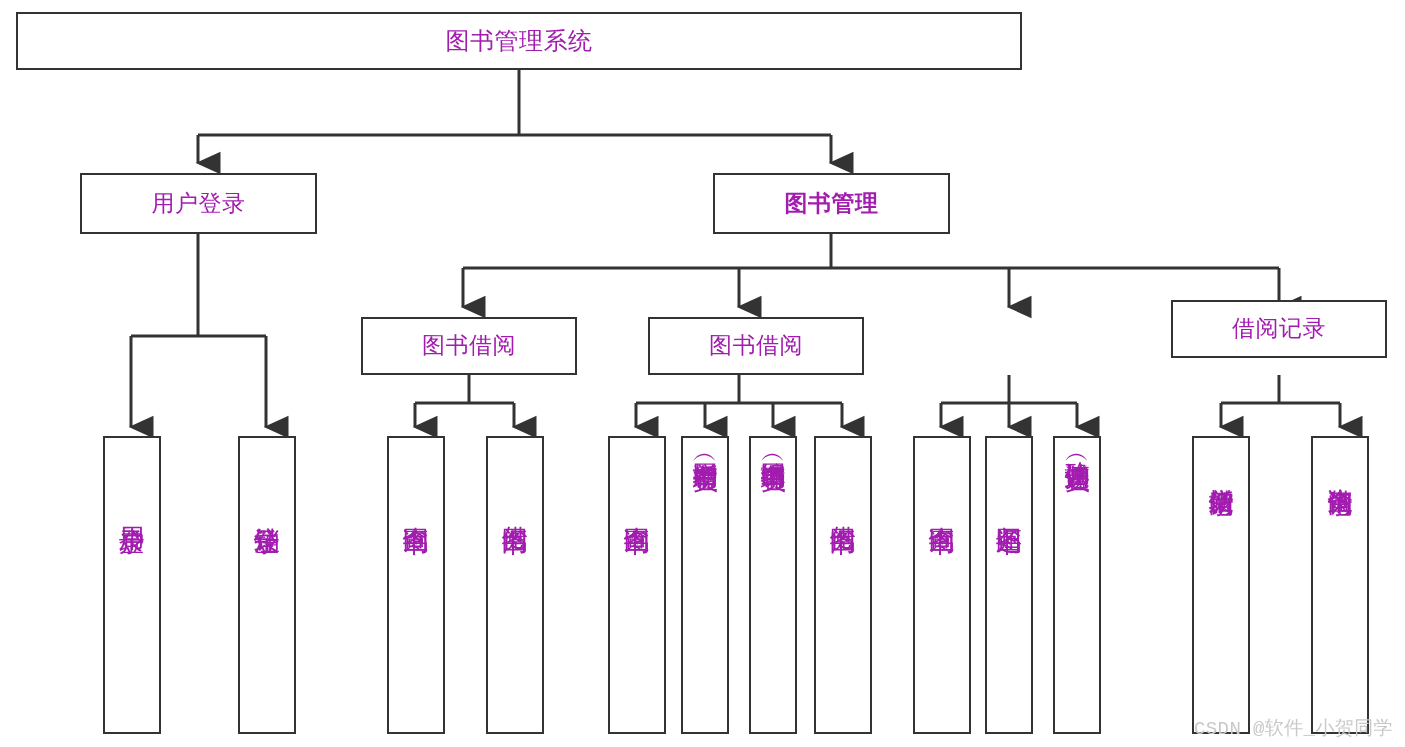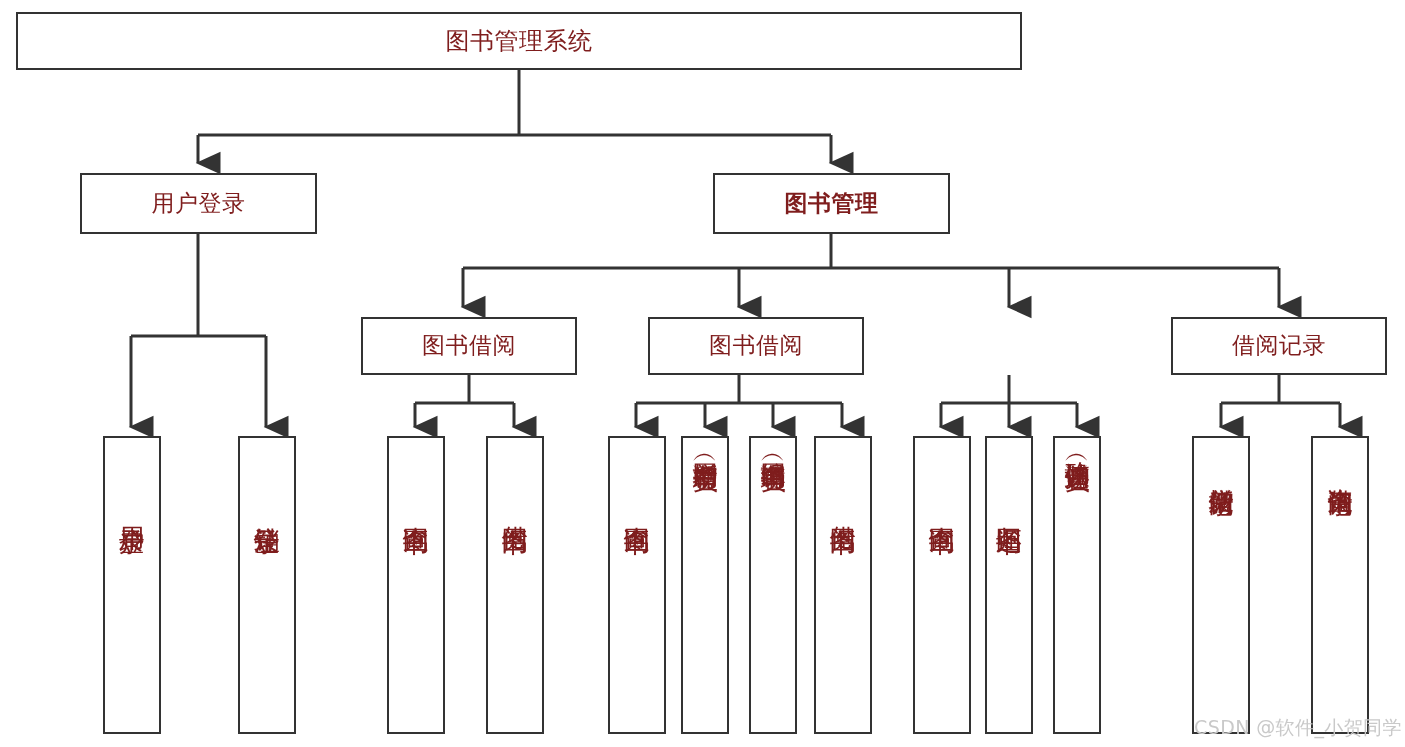--- a/index.html
+++ b/index.html
@@ -34,21 +34,21 @@
     display: flex;
     align-items: center;
     justify-content: center;
     color: #3a3a3a;
     z-index: 2;
   }
   .node-label {
     display: block;
     text-align: left;
     line-height: 1.12;
-    color: #7f1d1d;
+    color: #a21caf;
     white-space: nowrap;
   }
   
   .h-node .node-label {
     font-size: 23px;
     letter-spacing: 0.5px;
   }
   .root.h-node .node-label {
     font-size: 24px;
   }
@@ -69,20 +69,21 @@
   .leaf.tall .node-label {
     font-size: 25px;
   }
   .watermark {
     position: absolute;
     color: #c9c9c9;
     font-size: 19px;
     white-space: nowrap;
     z-index: 5;
     letter-spacing: 0.4px;
+    font-family: Liberation Mono, monospace;
   }
 </style>
 </head>
 <body>
 
 <div id="canvas">
 
   <svg id="wires" viewBox="0 0 1405 747">
     <defs>
       <marker id="arrow" viewBox="0 0 12 12" refX="6" refY="10" markerWidth="9" markerHeight="9" orient="auto-start-reverse">
@@ -146,21 +147,21 @@
   <div class="node h-node" style="left:713px; top:173px; width:237px; height:61px;font-weight:bold;">
     <span class="node-label">图书管理</span>
   </div>
 
   <div class="node h-node" style="left:361px; top:317px; width:216px; height:58px;">
     <span class="node-label">图书借阅</span>
   </div>
   <div class="node h-node" style="left:632px; top:317px; width:216px; height:58px;margin-left:16px;">
     <span class="node-label">图书借阅</span>
   </div>
-  <div class="node h-node" style="left:1171px; top:317px; width:216px; height:58px;">
+  <div class="node h-node" style="left:1171px; top:300px; width:216px; height:58px;">
     <span class="node-label">借阅记录</span>
   </div>
 
   <div class="node leaf" style="left:103px; top:436px; width:58px; height:298px; padding-top:68px;">
     <span class="node-label">用户登录</span>
   </div>
   <div class="node leaf" style="left:238px; top:436px; width:58px; height:298px; padding-top:68px;">
     <span class="node-label">注销登录</span>
   </div>
 

